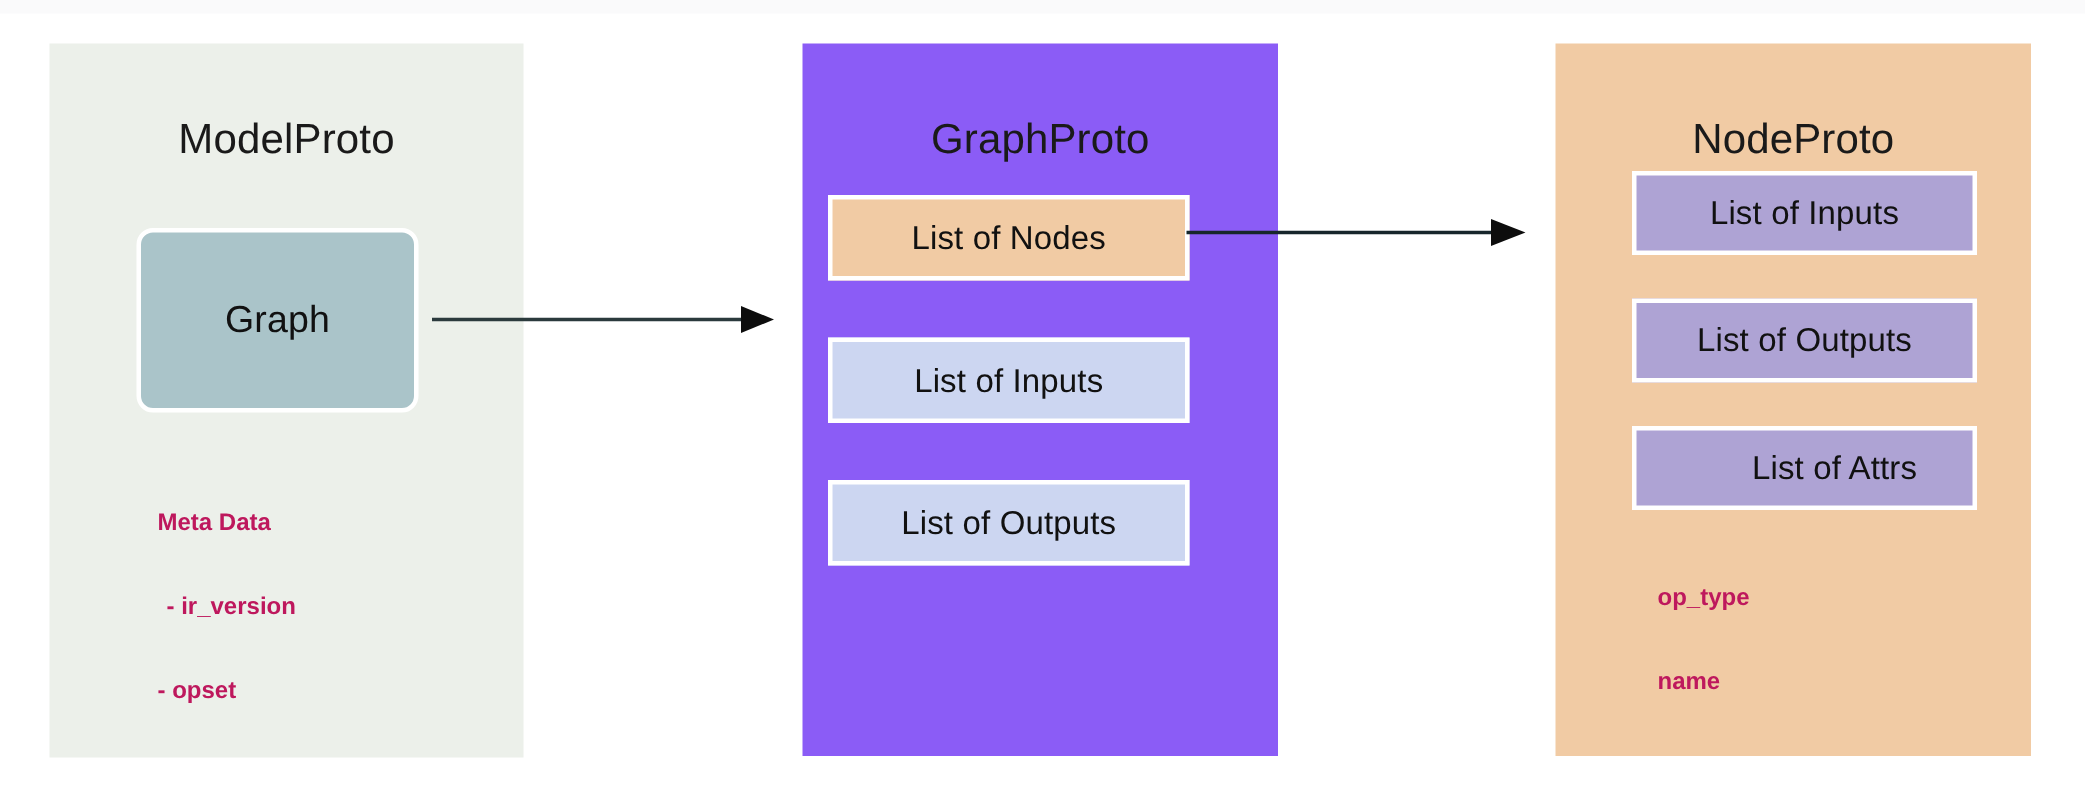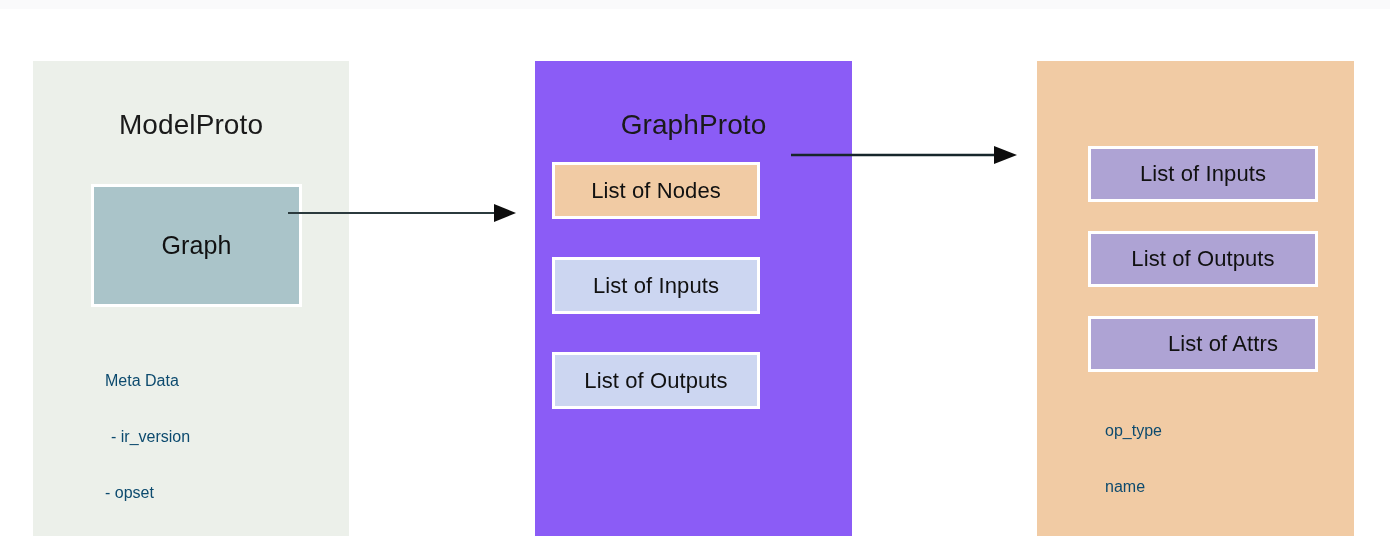--- a/index.html
+++ b/index.html
@@ -24,21 +24,20 @@
     left: 0;
     top: 0;
     width: 1390px;
     height: 9px;
     background: #fafafb;
   }
   
   .panel {
     position: absolute;
     box-sizing: border-box;
-    margin-top: 32px;
   }
   .panel-title {
     position: absolute;
     left: 0;
     width: 100%;
     text-align: center;
     font-size: 28px;
     color: #1a1a1a;
     font-weight: 400;
     letter-spacing: 0.1px;
@@ -74,49 +73,50 @@
     align-items: center;
     justify-content: center;
     font-size: 22px;
     color: #111111;
     line-height: 1;
     letter-spacing: 0.1px;
   }
   #box-graph {
     left: 58px;
     top: 123px;
-    width: 211px;
+    width: 188px;
     height: 123px;
     background: #aac4c9;
     font-size: 25px;
+    border-radius: 11px;
   }
   .g-box {
     left: 17px;
-    width: 208px;
+    width: 241px;
     height: 57px;
   }
   #g-box-0 { top: 101px; background: #f1cba4; }
   #g-box-1 { top: 196px; background: #ccd6f1; }
   #g-box-2 { top: 291px; background: #ccd6f1; }
   #g-box-3 { top: 386px; background: #dc9248; }
   .n-box {
     left: 51px;
     width: 230px;
     height: 56px;
     background: #aea3d4;
   }
   #n-box-0 { top: 85px; }
   #n-box-1 { top: 170px; }
   #n-box-2 { top: 255px; padding-left: 40px; }
   
   .meta {
     position: absolute;
     font-size: 16px;
-    font-weight: normal;
-    color: #0c4a6e;
+    font-weight: bold;
+    color: #be185d;
     line-height: 1;
     white-space: nowrap;
   }
   #meta-0 { left: 72px; top: 312px; }
   #meta-1 { left: 78px; top: 368px; }
   #meta-2 { left: 72px; top: 424px; }
   #nmeta-0 { left: 68px; top: 362px; }
   #nmeta-1 { left: 68px; top: 418px; }
   
   .arrow-svg {
@@ -145,20 +145,21 @@
 
   <div class="panel" id="panel-graph">
     <div class="panel-title" style="top:50px;">GraphProto</div>
 
     <div class="inner-box g-box" id="g-box-0">List of Nodes</div>
     <div class="inner-box g-box" id="g-box-1">List of Inputs</div>
     <div class="inner-box g-box" id="g-box-2">List of Outputs</div>
   </div>
 
   <div class="panel" id="panel-node">
+    <div class="panel-title" style="top:50px;">NodeProto</div>
 
     <div class="inner-box n-box" id="n-box-0">List of Inputs</div>
     <div class="inner-box n-box" id="n-box-1">List of Outputs</div>
     <div class="inner-box n-box" id="n-box-2">List of Attrs</div>
 
     <div class="meta" id="nmeta-0">op_type</div>
     <div class="meta" id="nmeta-1">name</div>
   </div>
 
   <svg class="arrow-svg" id="arrow-1" width="230" height="36">

